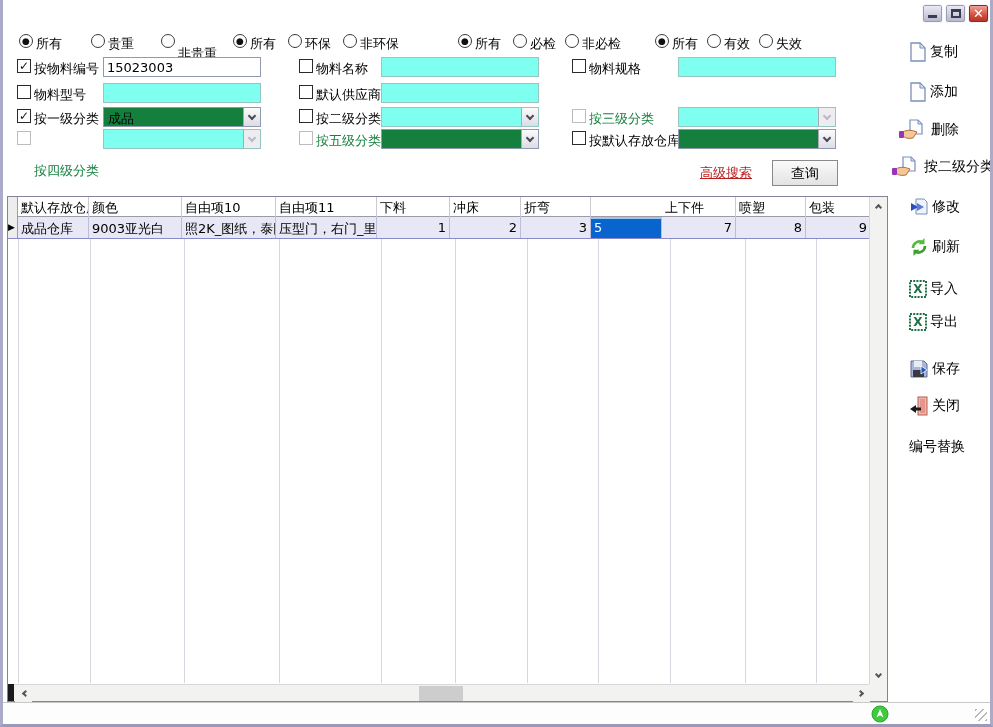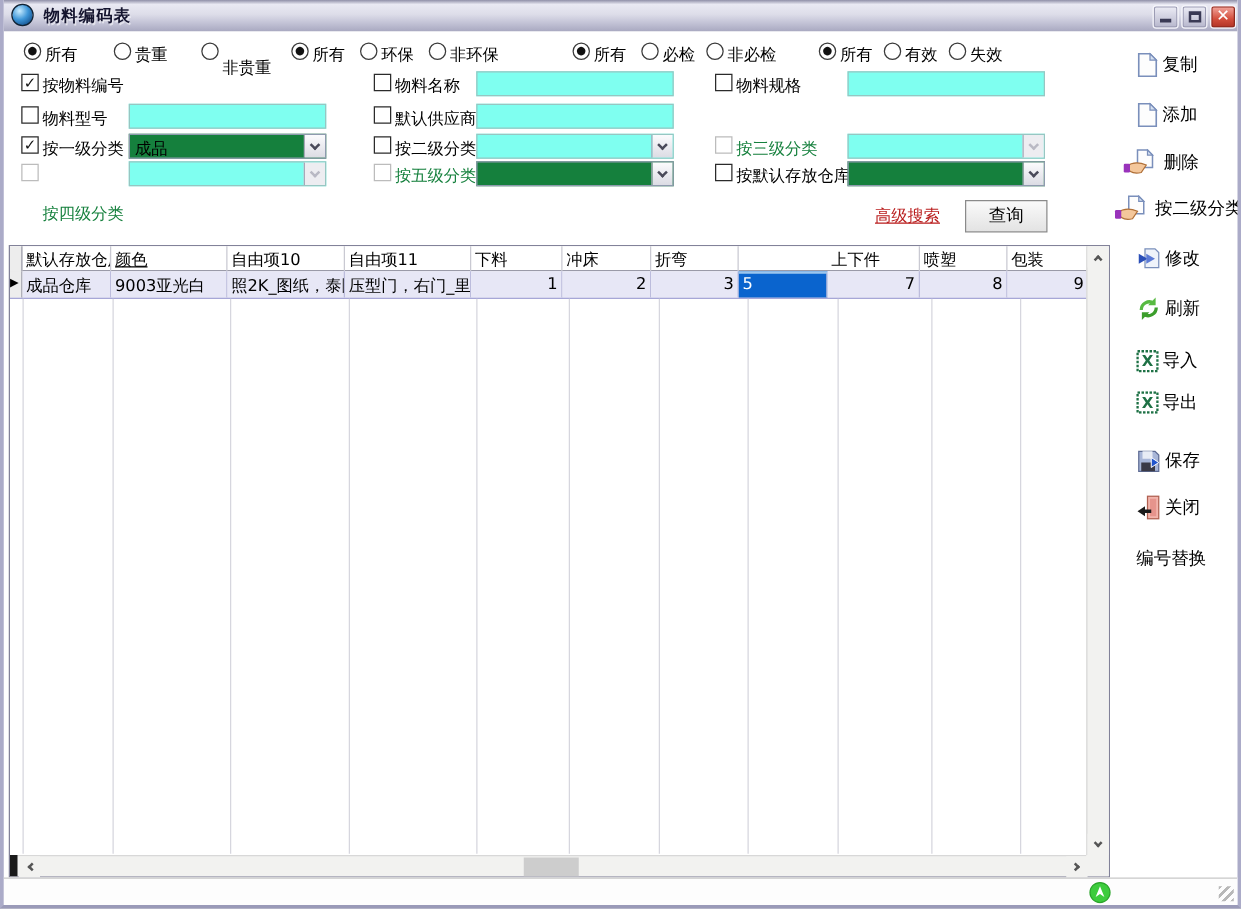--- a/index.html
+++ b/index.html
@@ -73,24 +73,20 @@
   
   .statusbar { position:absolute; left:0; bottom:0; width:987px; height:22px; background:#FDFDFD; border-top:1px solid #C8C8C8; }
   .grip { position:absolute; right:3px; bottom:3px; width:12px; height:12px;
       background:repeating-linear-gradient(135deg,#B8B8B8 0 2px,transparent 2px 5px); }
 </style>
 </head>
 <body>
 
 <div class="window">
 
-  <div class="titlebar">
-    <div class="orb"></div>
-    <div class="title-text">物料编码表</div>
-  </div>
   <div class="tb-btn" style="left:919px;">
       <div class="g-min"></div>
     </div>
   <div class="tb-btn" style="left:942px;">
       <div class="g-max"></div>
     </div>
   <div class="tb-btn close" style="left:965px;">
       <div class="g-x">✕</div>
     </div>
 
@@ -141,20 +137,21 @@
       <span></span>
     </div>
   <div class="rlabel" style="left:721px; top:35px;">有效</div>
   <div class="radio" style="left:756px; top:34px;">
       <span></span>
     </div>
   <div class="rlabel" style="left:773px; top:35px;">失效</div>
 
   <div class="cb" style="left:14px; top:59px;">✓</div>
   <div class="flabel" style="left:31px; top:60px;">按物料编号</div>
+  <input class="tfield" style="left: 100px; top: 57px; width: 158px;" value="15023003">
   <div class="cb" style="left:296px; top:59px;"></div>
   <div class="flabel" style="left:313px; top:60px;">物料名称</div>
   <input class="tfield cyan" style="left: 378px; top: 57px; width: 158px;" value="">
   <div class="cb" style="left:569px; top:59px;"></div>
   <div class="flabel" style="left:586px; top:60px;">物料规格</div>
   <input class="tfield cyan" style="left: 675px; top: 57px; width: 158px;" value="">
 
   <div class="cb" style="left:14px; top:85px;"></div>
   <div class="flabel" style="left:31px; top:86px;">物料型号</div>
   <input class="tfield cyan" style="left: 100px; top: 83px; width: 158px;" value="">
@@ -212,21 +209,21 @@
       </div>
   </div>
 
   <div class="link" style="left:697px; top:164px;">高级搜索</div>
   <div class="btn-query">查询</div>
 
   <div class="grid">
     <div class="g-hrow">
       <div class="g-hcell rowhdr"></div>
       <div class="g-hcell" style="width:71px;">默认存放仓库</div>
-      <div class="g-hcell" style="width:93px;text-decoration:underline;">颜色</div>
+      <div class="g-hcell" style="width:93px;">颜色</div>
       <div class="g-hcell" style="width:94px;">自由项10</div>
       <div class="g-hcell" style="width:101px;">自由项11</div>
       <div class="g-hcell" style="width:73px;">下料</div>
       <div class="g-hcell" style="width:71px;">冲床</div>
       <div class="g-hcell" style="width:70px;">折弯</div>
       <div class="g-hcell" style="width:71px;margin-top:20px;">点焊</div>
       <div class="g-hcell" style="width:74px;">上下件</div>
       <div class="g-hcell" style="width:70px;">喷塑</div>
       <div class="g-hcell" style="width:65px;">包装</div>
     </div>

